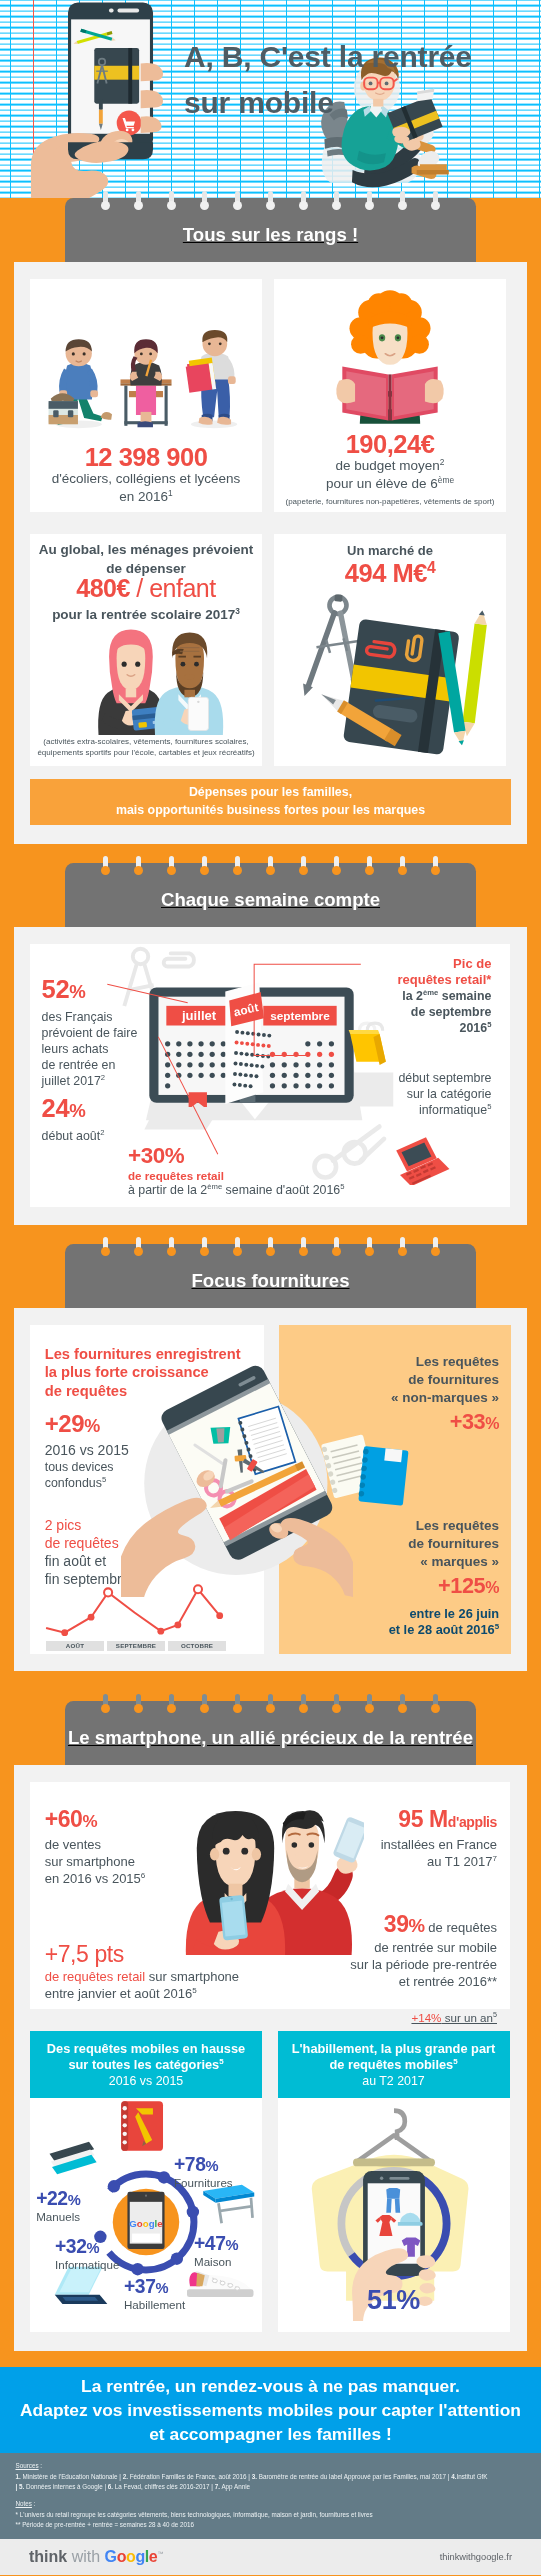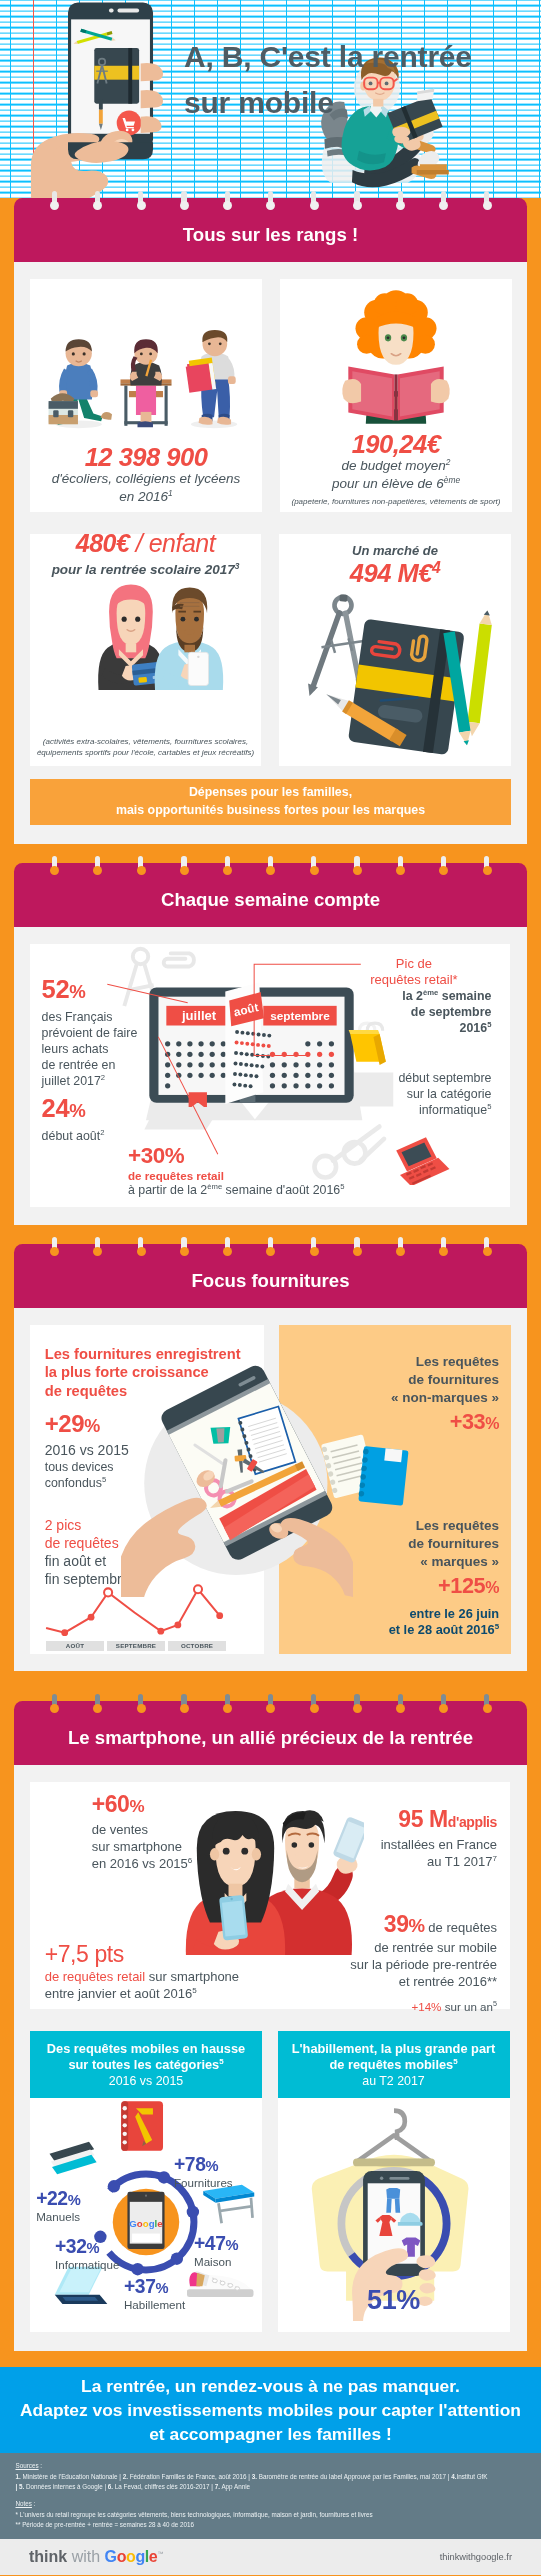--- a/index.html
+++ b/index.html
@@ -16,31 +16,31 @@
    repeating-linear-gradient(to right, #0CC0FF 0px,#0CC0FF 1.2px, rgba(255,255,255,0) 1.2px, rgba(255,255,255,0) 23px);
  background-position: 0 -0.4px, 10px 0;
 }
 .redline{position:absolute;top:0;bottom:0;left:33px;width:1.2px;background:#F4564B;}
 .hero-title{position:absolute;left:184px;top:34px;width:333px;font-size:30px;line-height:46px;font-weight:bold;color:#4E5C64;letter-spacing:-0.2px;}
 
 
 .band{position:relative;width:541px;background:#F7941E;}
 .band+.band{padding-top:18.6px;}
 .band.b4{padding-top:30px;}
-.secthead{position:relative;width:513px;margin:0 auto;background:#be185d;border-radius:8.5px 8.5px 0 0;}
+.secthead{position:relative;width:411px;margin:0 auto;background:#737373;border-radius:8.5px 8.5px 0 0;text-decoration:underline;}
 .secthead .t{text-align:center;color:#fff;font-weight:bold;font-size:18.6px;padding-top:26px;padding-bottom:16px;}
 .rings{position:absolute;left:0;right:0;top:-7px;height:25px;pointer-events:none;display:flex;justify-content:space-between;padding:0 36px;}
 .ring{position:relative;width:8.5px;height:20px;}
 .ring .bar{position:absolute;left:1.5px;top:0;width:5.4px;height:17px;background:#E8E8E8;border-radius:2.7px;}
 .ring .knob{position:absolute;left:0;top:10px;width:9px;height:9px;border-radius:50%;background:#F0F0F0;}
 .sectbody{width:513px;margin:0 auto;background:#F2F2F2;padding:17px 16px 18.6px;}
 .card{background:#fff;position:relative;}
 .red{color:#EF4E45;}
 
-.row2{display:flex;gap:18px;font-style:italic;}
+.row2{display:flex;gap:12px;}
 .c1,.c2{width:232px;height:233px;}
 .bignum{font-size:25.5px;font-weight:bold;text-align:center;letter-spacing:-0.5px;}
 .cardtxt{text-align:center;font-size:13.5px;line-height:18px;color:#49555C;margin-top:-2.3px;}
 .cardnote{text-align:center;font-size:8px;line-height:10.8px;color:#49555C;margin-top:4.6px;}
 
 .r2b{margin-top:21.7px;}
 .c3,.c4{width:232px;height:232px;}
 .c3txt{text-align:center;font-size:13.5px;line-height:18.6px;color:#49555C;font-weight:bold;padding-top:7.7px;}
 .c3sub{padding-top:0;}
 .c3num{margin-top:-4.6px;margin-bottom:3.1px;font-size:25px;}
@@ -57,21 +57,21 @@
 .cal-card{width:480px;height:263px;position:relative;overflow:hidden;}
 .bgdoodle{position:absolute;left:0;top:0;}
 .connectors{position:absolute;left:0;top:0;pointer-events:none;}
 .s2left{position:absolute;left:11.6px;top:32px;width:131px;}
 .pcbig{font-size:25.5px;font-weight:bold;line-height:26px;letter-spacing:-0.4px;}
 .pcbig .pc{font-size:18.6px;font-weight:bold;}
 .s2lines{font-size:12.4px;line-height:16px;color:#49555C;margin-top:3.9px;}
 .m24{margin-top:6.2px;}
 .calsvg{position:absolute;left:118px;top:38px;}
 .s2right{position:absolute;right:18.6px;top:12.4px;width:155px;text-align:right;}
-.rtitle{font-size:13px;font-weight:normal;line-height:16px;text-align:center;}
+.rtitle{font-size:13px;font-weight:bold;line-height:16px;}
 .rlines{font-size:12.4px;line-height:16px;color:#49555C;font-weight:bold;}
 .bagsvg{position:absolute;right:118px;top:76px;}
 .s2right2{position:absolute;right:18.6px;top:126px;width:155px;text-align:right;font-size:12.4px;line-height:16px;color:#49555C;}
 .laptopsvg{position:absolute;right:56px;top:193px;}
 .s2bottom{position:absolute;left:98px;top:199px;}
 .b30{font-size:22.4px;}
 .b30red{font-size:11.6px;font-weight:bold;margin-top:0px;}
 .b30dark{font-size:12.4px;color:#49555C;margin-top:1.5px;}
 
 .s3body{padding:17px 16px 17px;}
@@ -91,32 +91,32 @@
 .s3rpc{font-size:21.7px;margin-top:2.3px;}
 .s3rpc .pc{font-size:16px;}
 .s3books{position:absolute;left:39px;top:108px;}
 .s3rtext2{position:absolute;right:0;top:192px;padding-top:0;width:100%;}
 .s3note{position:absolute;right:11.6px;bottom:15.5px;text-align:right;font-size:12.8px;line-height:16px;color:#0c4a6e;font-weight:bold;}
 .tabletsvg{position:absolute;left:91px;top:40px;pointer-events:none;}
 
 .grings .bar{background:#7E8C93;}
 .s4body{padding:17px 16px 17px;}
 .s4card{width:480px;height:227px;position:relative;}
-.s4a{position:absolute;left:14.7px;top:9px;margin-left:47px;}
+.s4a{position:absolute;left:14.7px;top:24px;}
 .s4b{position:absolute;left:14.7px;top:159px;}
 .s4c{position:absolute;right:13px;top:24px;text-align:right;}
 .s4d{position:absolute;right:13px;top:128px;text-align:right;}
 .s4pc{font-size:23px;}
 .s4pc .pc{font-size:17px;}
 .s4pc .unit{font-size:14px;font-weight:bold;}
 .s4pc2{font-size:23px;font-weight:normal;}
 .s4lines{font-size:13px;line-height:17px;color:#49555C;margin-top:0.8px;}
 .s4d1 div{line-height:17px;}
 .inl{display:inline;font-size:23px;}
-.s4extra{font-size:11.6px;margin-top:8px;}
+.s4extra{font-size:11.6px;margin-top:19px;text-decoration:underline;}
 .s4couple{position:absolute;left:142px;top:18.6px;}
 
 .s5body{padding:5.4px 16px 18.6px;}
 .s5wrap{display:flex;gap:15.5px;}
 .s5col{width:232px;}
 .cyanhead{background:#00BCD4;color:#fff;text-align:center;padding:9.3px 0 7.7px;}
 .cyanhead .ch1{font-size:12.8px;font-weight:bold;line-height:16px;}
 .cyanhead .ch2{font-size:12.4px;line-height:17px;margin-top:0.8px;}
 .s5card{height:234px;position:relative;overflow:hidden;}
 .blue{color:#3A4DB0;}
@@ -464,20 +464,24 @@
         <div class="cardtxt">
           <span>de budget moyen</span><sup>2</sup><br>
           <span>pour un élève de 6</span><sup>ème</sup>
         </div>
         <div class="cardnote">(papeterie, fournitures non-papetières, vêtements de sport)</div>
       </div>
     </div>
     <div class="row2 r2b">
 
       <div class="card c3">
+        <div class="c3txt">
+          <span>Au global, les ménages prévoient</span><br>
+          <span>de dépenser</span>
+        </div>
         <div class="bignum red c3num"><b>480€</b><span class="lt"> / enfant</span></div>
         <div class="c3txt c3sub"><span>pour la rentrée scolaire 2017</span><sup>3</sup></div>
         <svg width="200" height="107" viewBox="78 4 146 142" style="display:block;margin:3.1px auto 0;" preserveAspectRatio="xMidYMax meet">
 
           <g>
             <path d="M88 146 q-3 -44 12 -56 q12 -10 31 -10 q19 0 31 10 q15 12 12 56 z" fill="#3A3A3A"></path>
 
             <path d="M102 42 q0 -36 29 -36 q29 0 29 36 q0 20 -4 40 q-2 14 -6 22 l-38 0 q-4 -8 -6 -22 q-4 -20 -4 -40 z" fill="#F4737F"></path>
 
             <path d="M112 44 q0 -26 19 -26 q19 0 19 26 q0 22 -5 32 q-5 10 -14 10 q-9 0 -14 -10 q-5 -10 -5 -32 z" fill="#F7D5B9"></path>

